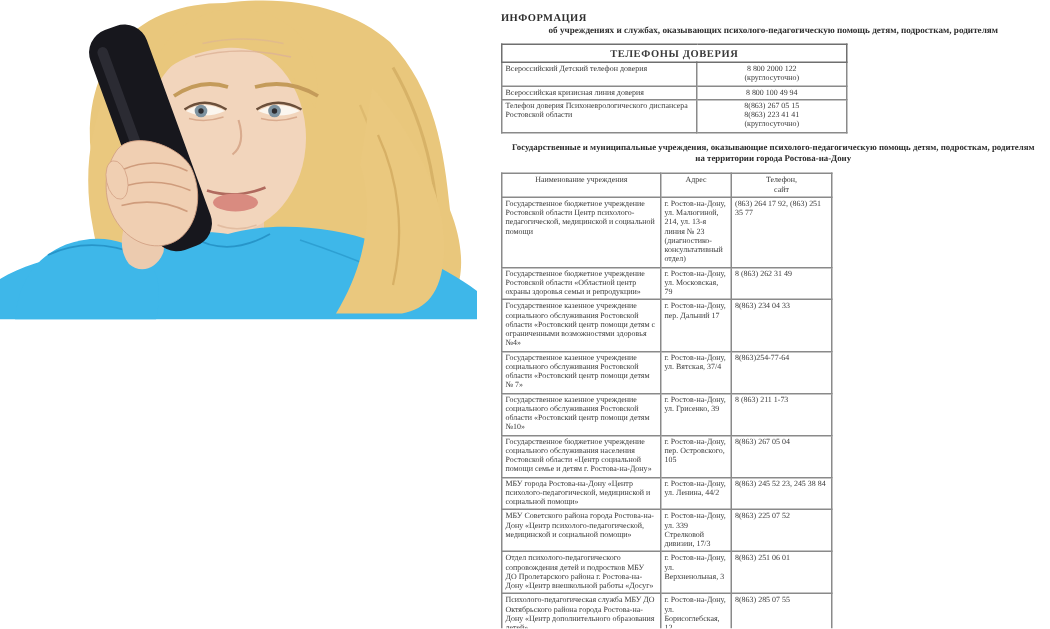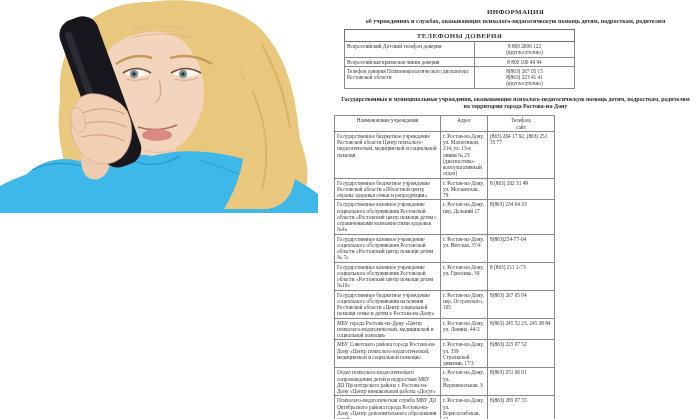--- a/index.html
+++ b/index.html
@@ -1,24 +1,24 @@
 <!DOCTYPE html>
 <html><head>
 <meta charset="utf-8">
 <style>
   html,body { margin:0; padding:0; background:#fff; }
   .screen { position:relative; width:700px; height:419px; background:#ffffff; overflow:hidden;
             font-family:"Liberation Serif", serif; color:#3a3a3a; }
   .photo { position:absolute; left:0; top:0; width:318px; height:213px; }
   .photo svg { display:block; }
   .doc { position:absolute; left:334px; top:8px; width:363px; }
-  .title { text-align:center; font-weight:bold; font-size:7px; letter-spacing:.3px; color:#2e2e2e; }
+  .title { font-weight:bold; font-size:7px; letter-spacing:.3px; color:#2e2e2e; }
   .subtitle { text-align:center; font-weight:bold; font-size:6.1px; white-space:nowrap; margin-top:2px; color:#2e2e2e; }
   table { border-collapse:collapse; table-layout:fixed; }
-  .t1 { width:230px; margin-top:5px; border:1px solid #6f6f6f;margin-left:10px; }
+  .t1 { width:230px; margin-top:5px; border:1px solid #6f6f6f; }
   .t1 th { border:1px solid #6f6f6f; font-size:7px; font-weight:bold; padding:1.5px 2px; text-align:center; letter-spacing:.4px; }
   .t1 td, .t2 td, .t2 th { border:0.7px solid #8a8a8a; font-size:5.3px; line-height:1.18; padding:1px 2px; vertical-align:top; }
   .t1 td.phone { text-align:center; white-space:pre-line; vertical-align:middle; }
   .heading { font-weight:bold; font-size:5.9px; text-align:center; margin:7px 6px 4px 6px; line-height:1.35; color:#2e2e2e; }
   .t2 { width:220px; border:1px solid #6f6f6f; }
   .t2 th { font-weight:normal; text-align:center; white-space:pre-line; }
   .t2 td.addr, .t2 td.phone { word-wrap:break-word; }
 </style>
 </head>
 <body>

